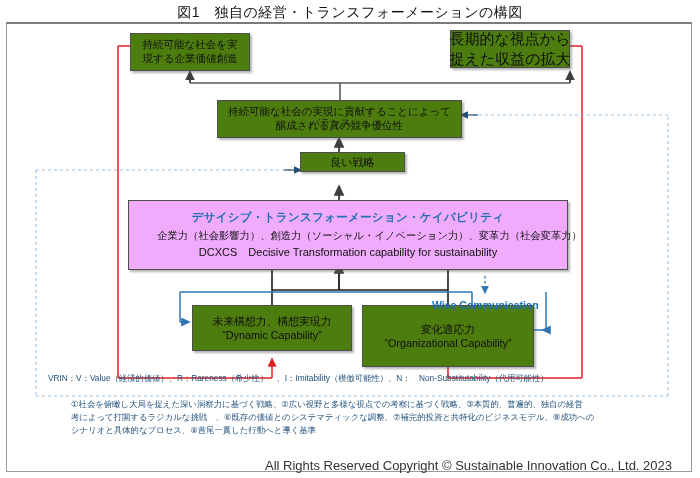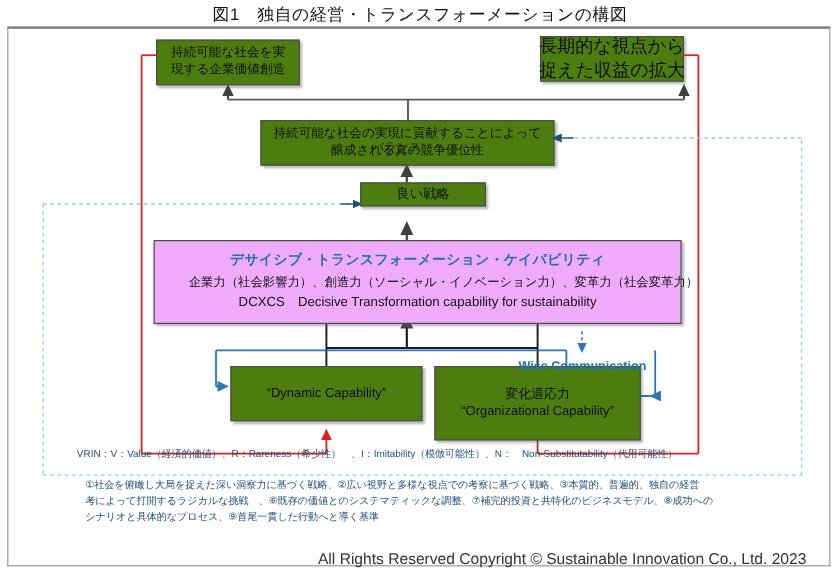--- a/index.html
+++ b/index.html
@@ -75,21 +75,21 @@
   #label-wise{
     left:432px;top:268px;color:#1F6FB2;font-weight:bold;font-size:10.5px;margin-top:31px;
   }
 
   
   #vec{position:absolute;left:0;top:0;width:700px;height:478px;z-index:3;}
 
   
   .vrin-line{
     position:absolute;left:48px;top:373px;width:620px;
-    font-size:8.3px;color:#1F4E79;white-space:nowrap;z-index:7;margin-left:16px;
+    font-size:8.3px;color:#1F4E79;white-space:nowrap;z-index:7;
   }
   .note-block{
     position:absolute;left:34px;top:398px;width:638px;
     font-size:8.4px;line-height:1.52;color:#1F4E79;z-index:7;
     text-align:left;
     margin-left:37px;
   }
   .copyright{
     position:absolute;right:28px;top:458px;
     font-size:13px;color:#333;white-space:nowrap;z-index:7;text-align:center;
@@ -192,20 +192,21 @@
     <span class="ln">良い戦略</span>
   </div>
 
   <div class="gbox" id="box-capability">
     <span class="ln cap-title">デサイシブ・トランスフォーメーション・ケイパビリティ</span>
     <span class="ln cap-line">企業力（社会影響力）、創造力（ソーシャル・イノベーション力）、変革力（社会変革力）</span>
     <span class="ln cap-en">DCXCS　Decisive Transformation capability for sustainability</span>
   </div>
 
   <div class="gbox" id="box-dynamic">
+    <span class="ln">未来構想力、構想実現力</span>
     <span class="ln">“Dynamic Capability”</span>
   </div>
 
   <div class="gbox" id="box-organizational">
     <span class="ln">変化適応力</span>
     <span class="ln">“Organizational Capability”</span>
   </div>
 
   <div class="plain-label" id="label-balance">バランス</div>
   <div class="plain-label" id="label-wise">Wise Communication</div>

